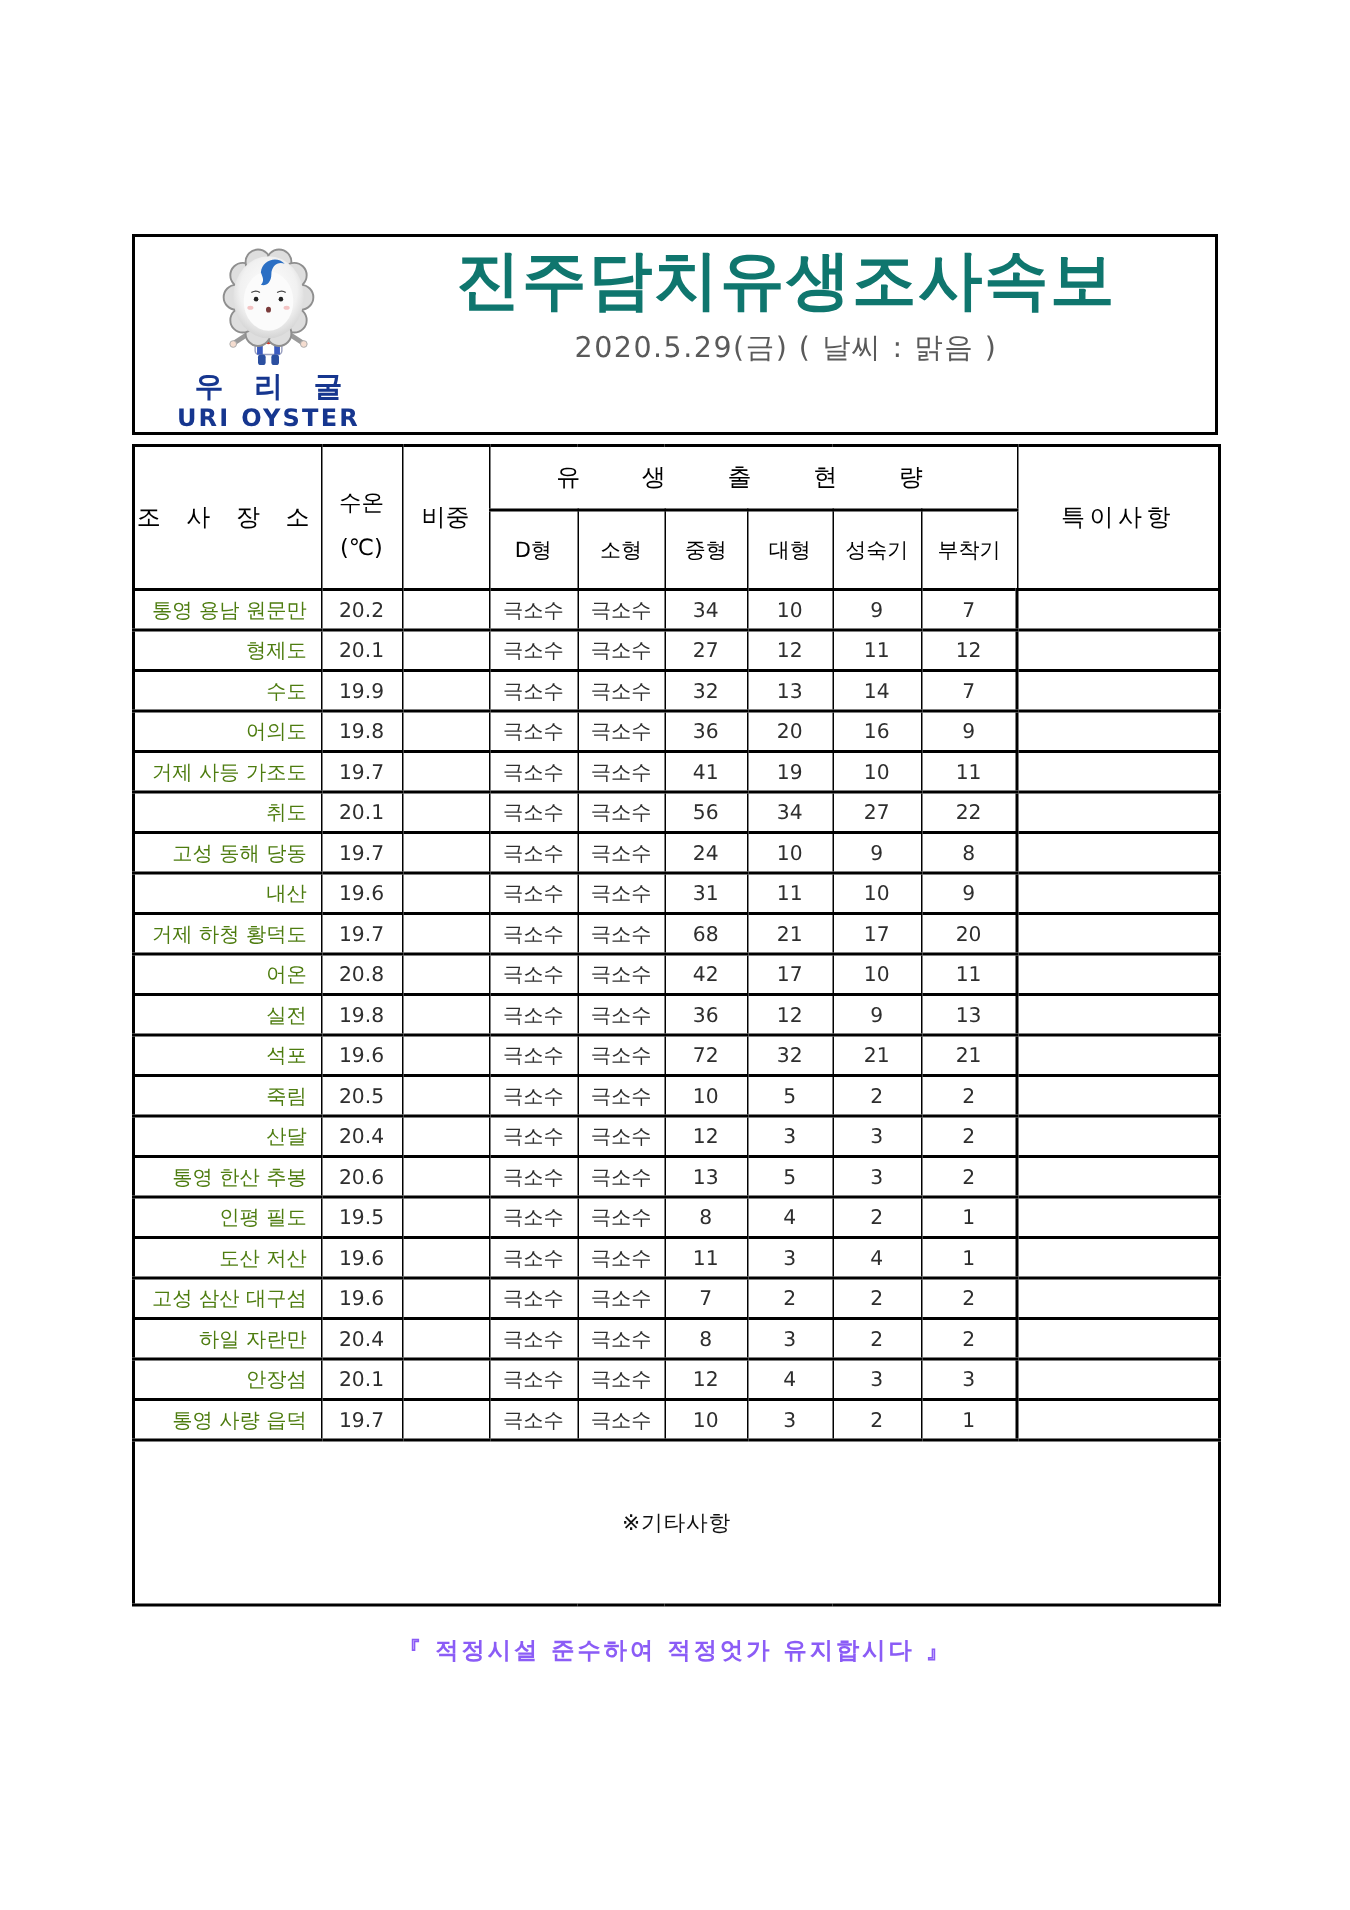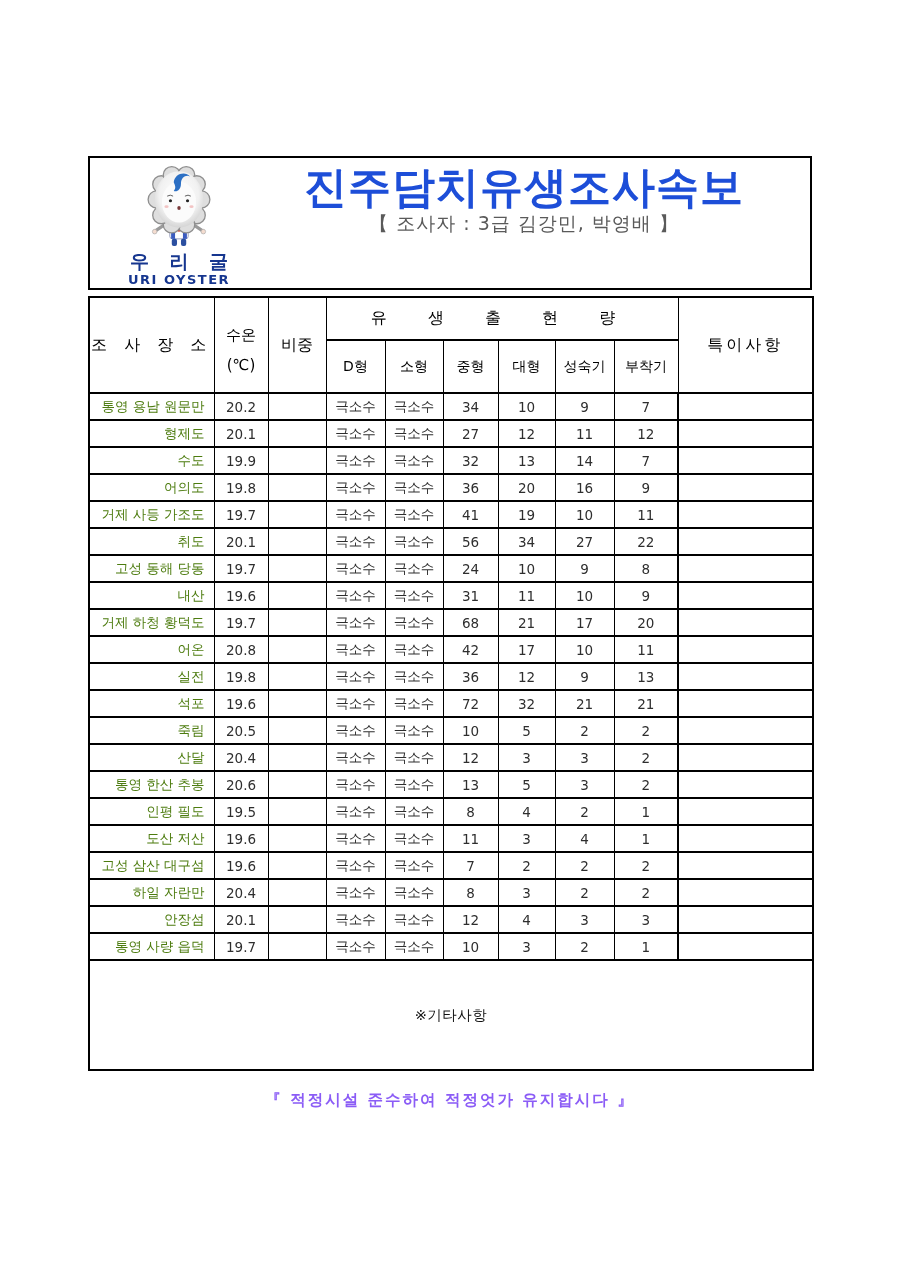--- a/index.html
+++ b/index.html
@@ -18,28 +18,28 @@
   .logo {
     width:178px; display:flex; flex-direction:column; align-items:center;
     justify-content:flex-start; padding-top:2px;text-align:right;
   }
   .logo svg { width:96px; height:92px; display:block; }
   .logo-kr {
     color:#16368f; font-weight:bold; font-size:19px; letter-spacing:7px;
     line-height:1.05; margin-left:7px;
   }
   .logo-en {
-    color:#16368f; font-weight:bold; font-size:13px; letter-spacing:1.5px;
+    color:#16368f; font-weight:bold; font-size:16px; letter-spacing:1.5px;
   }
   .header-text {
     flex:1; display:flex; flex-direction:column; align-items:center;
     justify-content:flex-start; padding-top:6px; padding-right:30px;
   }
   .title {
-    font-size:43px; font-weight:bold; letter-spacing:1px; color:#1d4ed8;
+    font-size:43px; font-weight:bold; letter-spacing:1px; color:#0f766e;
     line-height:1.1;
   }
   .date-line, .surveyor-line {
     color:#5a5a5a; font-size:19px; letter-spacing:1px; line-height:1.35;
   }
   .date-line { margin-top:9px; }
 
   
   table.survey {
     position:absolute; left:88px; top:296px; width:724px;
@@ -128,21 +128,21 @@
           <ellipse cx="51" cy="71" rx="3.2" ry="2.2" fill="#f3c4c4"></ellipse>
           <ellipse cx="89" cy="71" rx="3.2" ry="2.2" fill="#f3c4c4"></ellipse>
           <ellipse cx="70" cy="73" rx="2.6" ry="3" fill="#7a3b3b"></ellipse>
         </g>
       </svg>
       <div class="logo-kr">우 리 굴</div>
       <div class="logo-en">URI OYSTER</div>
     </div>
     <div class="header-text">
       <div class="title">진주담치유생조사속보</div>
-      <div class="surveyor-line">【 조사자 : 3급 김강민, 박영배 】</div>
+      <div class="date-line">2020.5.29(금) ( 날씨 : 맑음 )</div>
     </div>
   </div>
 
   <table class="survey">
     <colgroup>
       <col style="width:125px">
         <col style="width:54px">
         <col style="width:58px">
       <col style="width:59px">
         <col style="width:58px">

